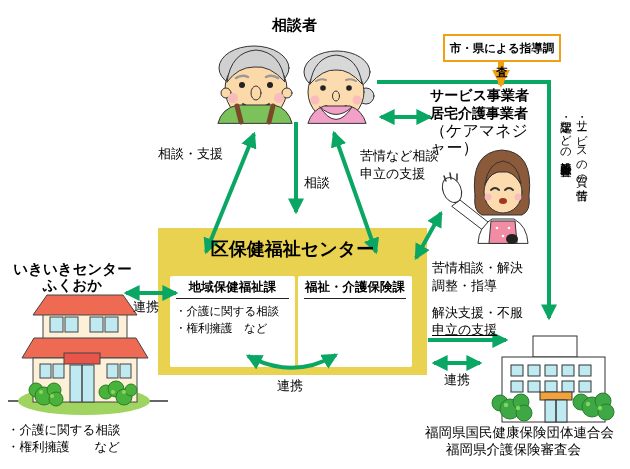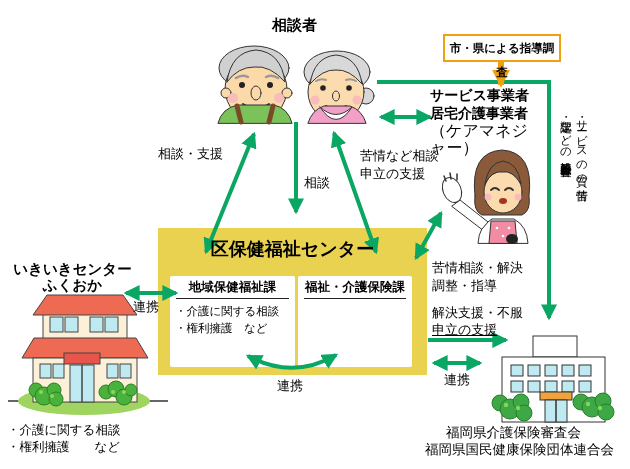--- a/index.html
+++ b/index.html
@@ -239,17 +239,17 @@
     <div>いきいきセンター</div>
     <div>ふくおか</div>
   </div>
 
   <div id="left-items">
     <div>・介護に関する相談</div>
     <div>・権利擁護　　など</div>
   </div>
 
   <div id="council">
+    <div>福岡県国民健康保険団体連合会</div>
     <div>福岡県介護保険審査会</div>
-    <div>福岡県国民健康保険団体連合会</div>
   </div>
 
 </div>
 
 </body></html>

